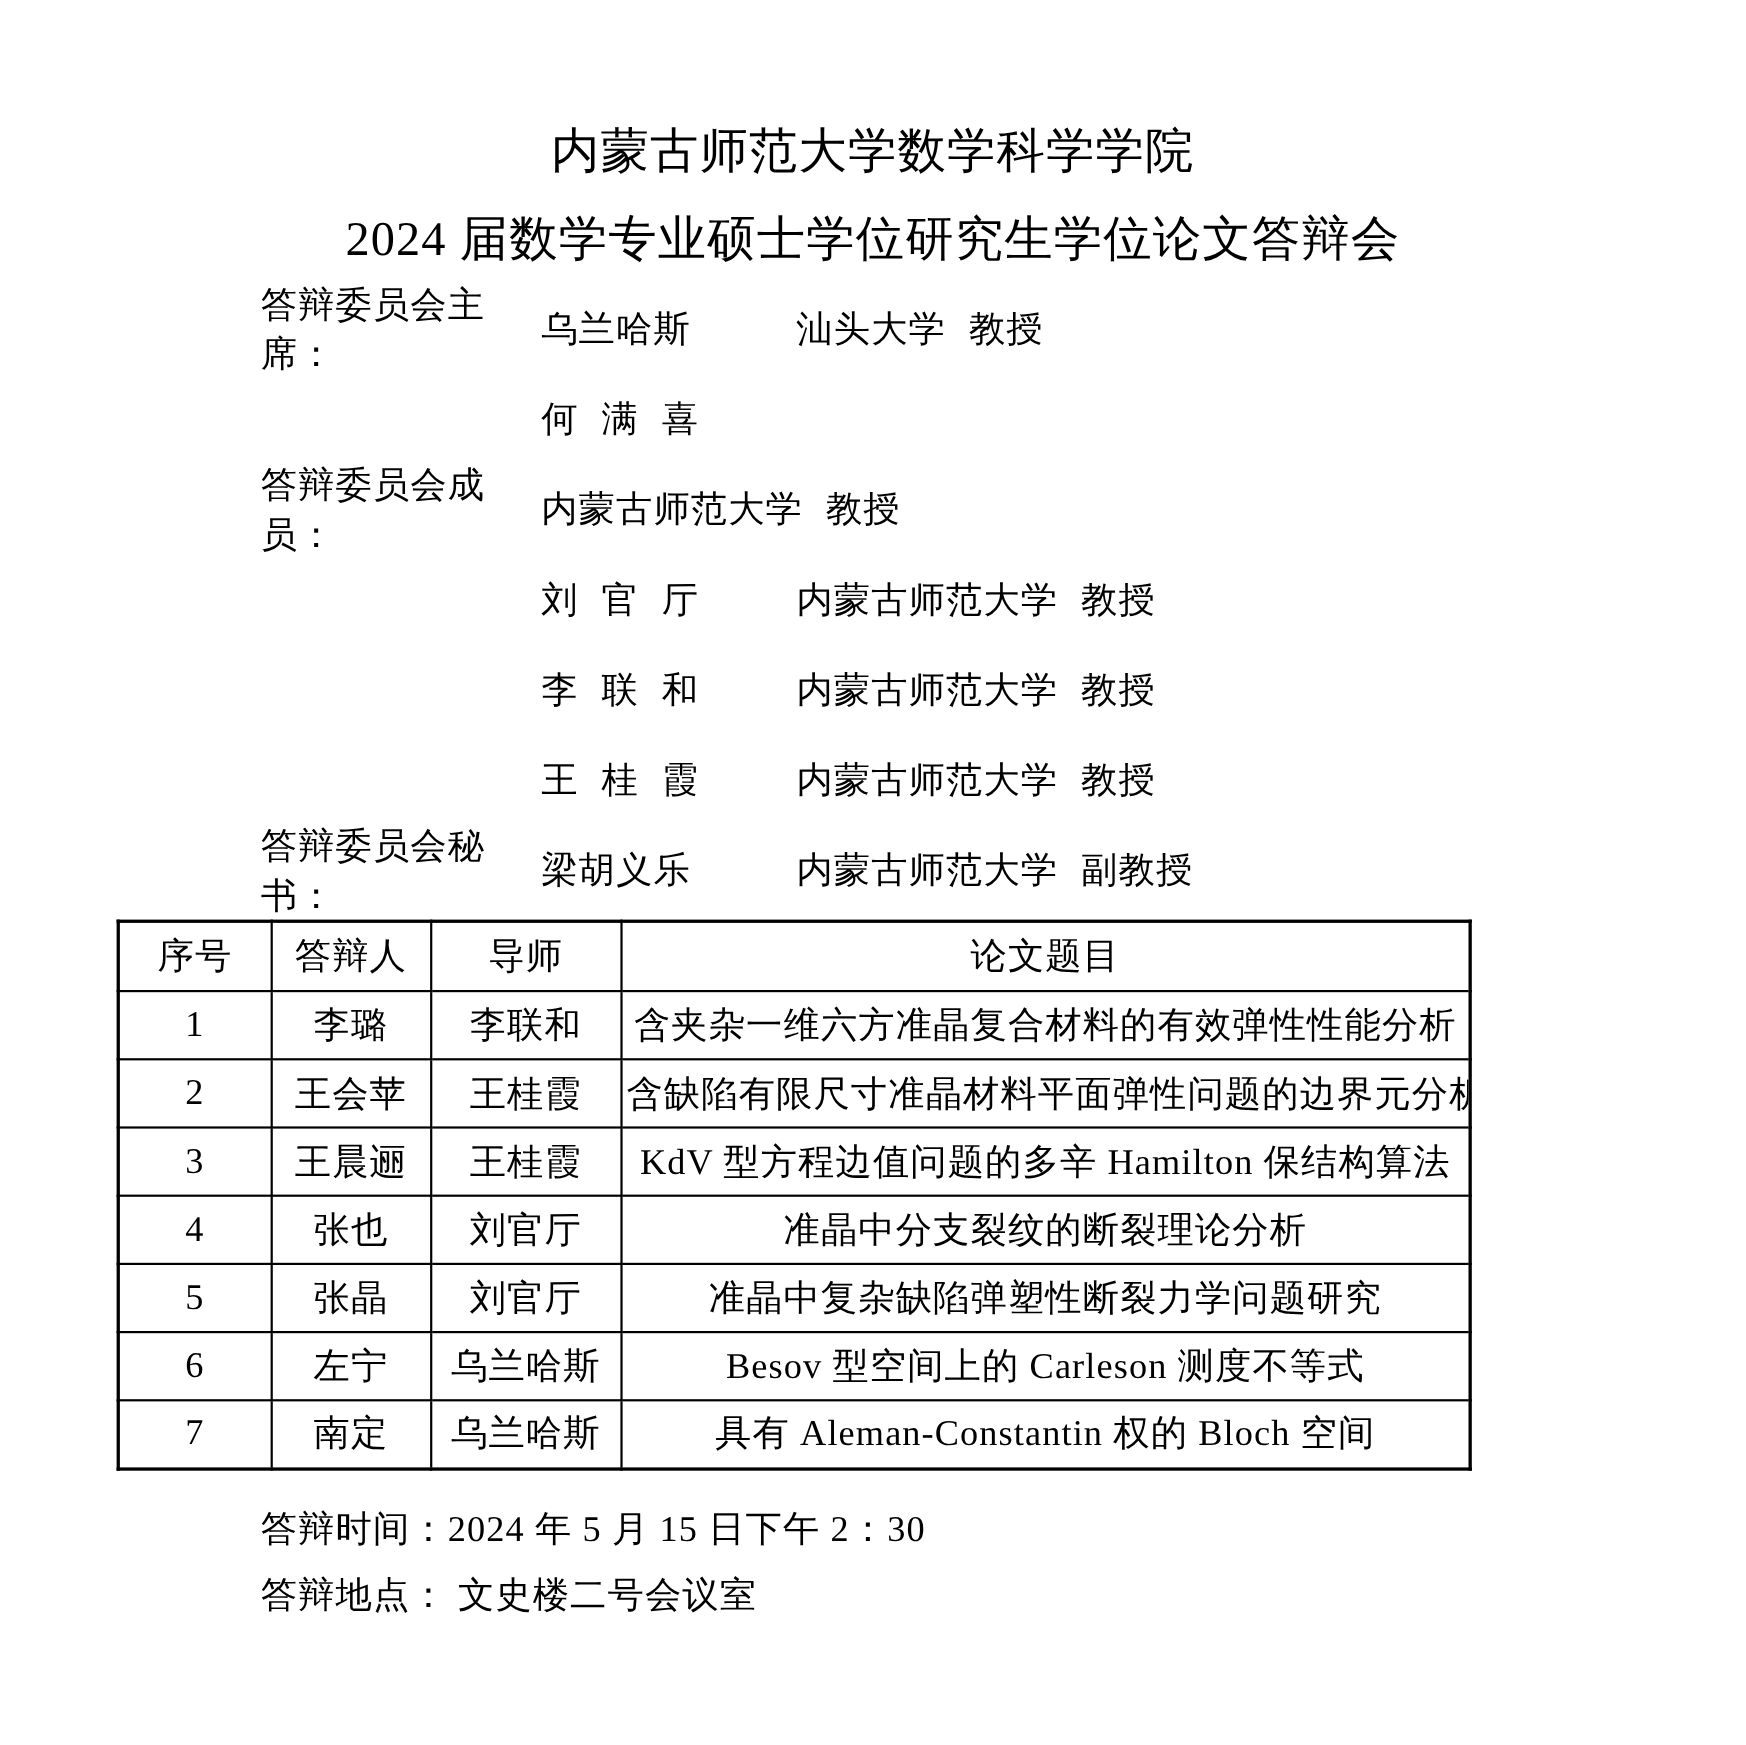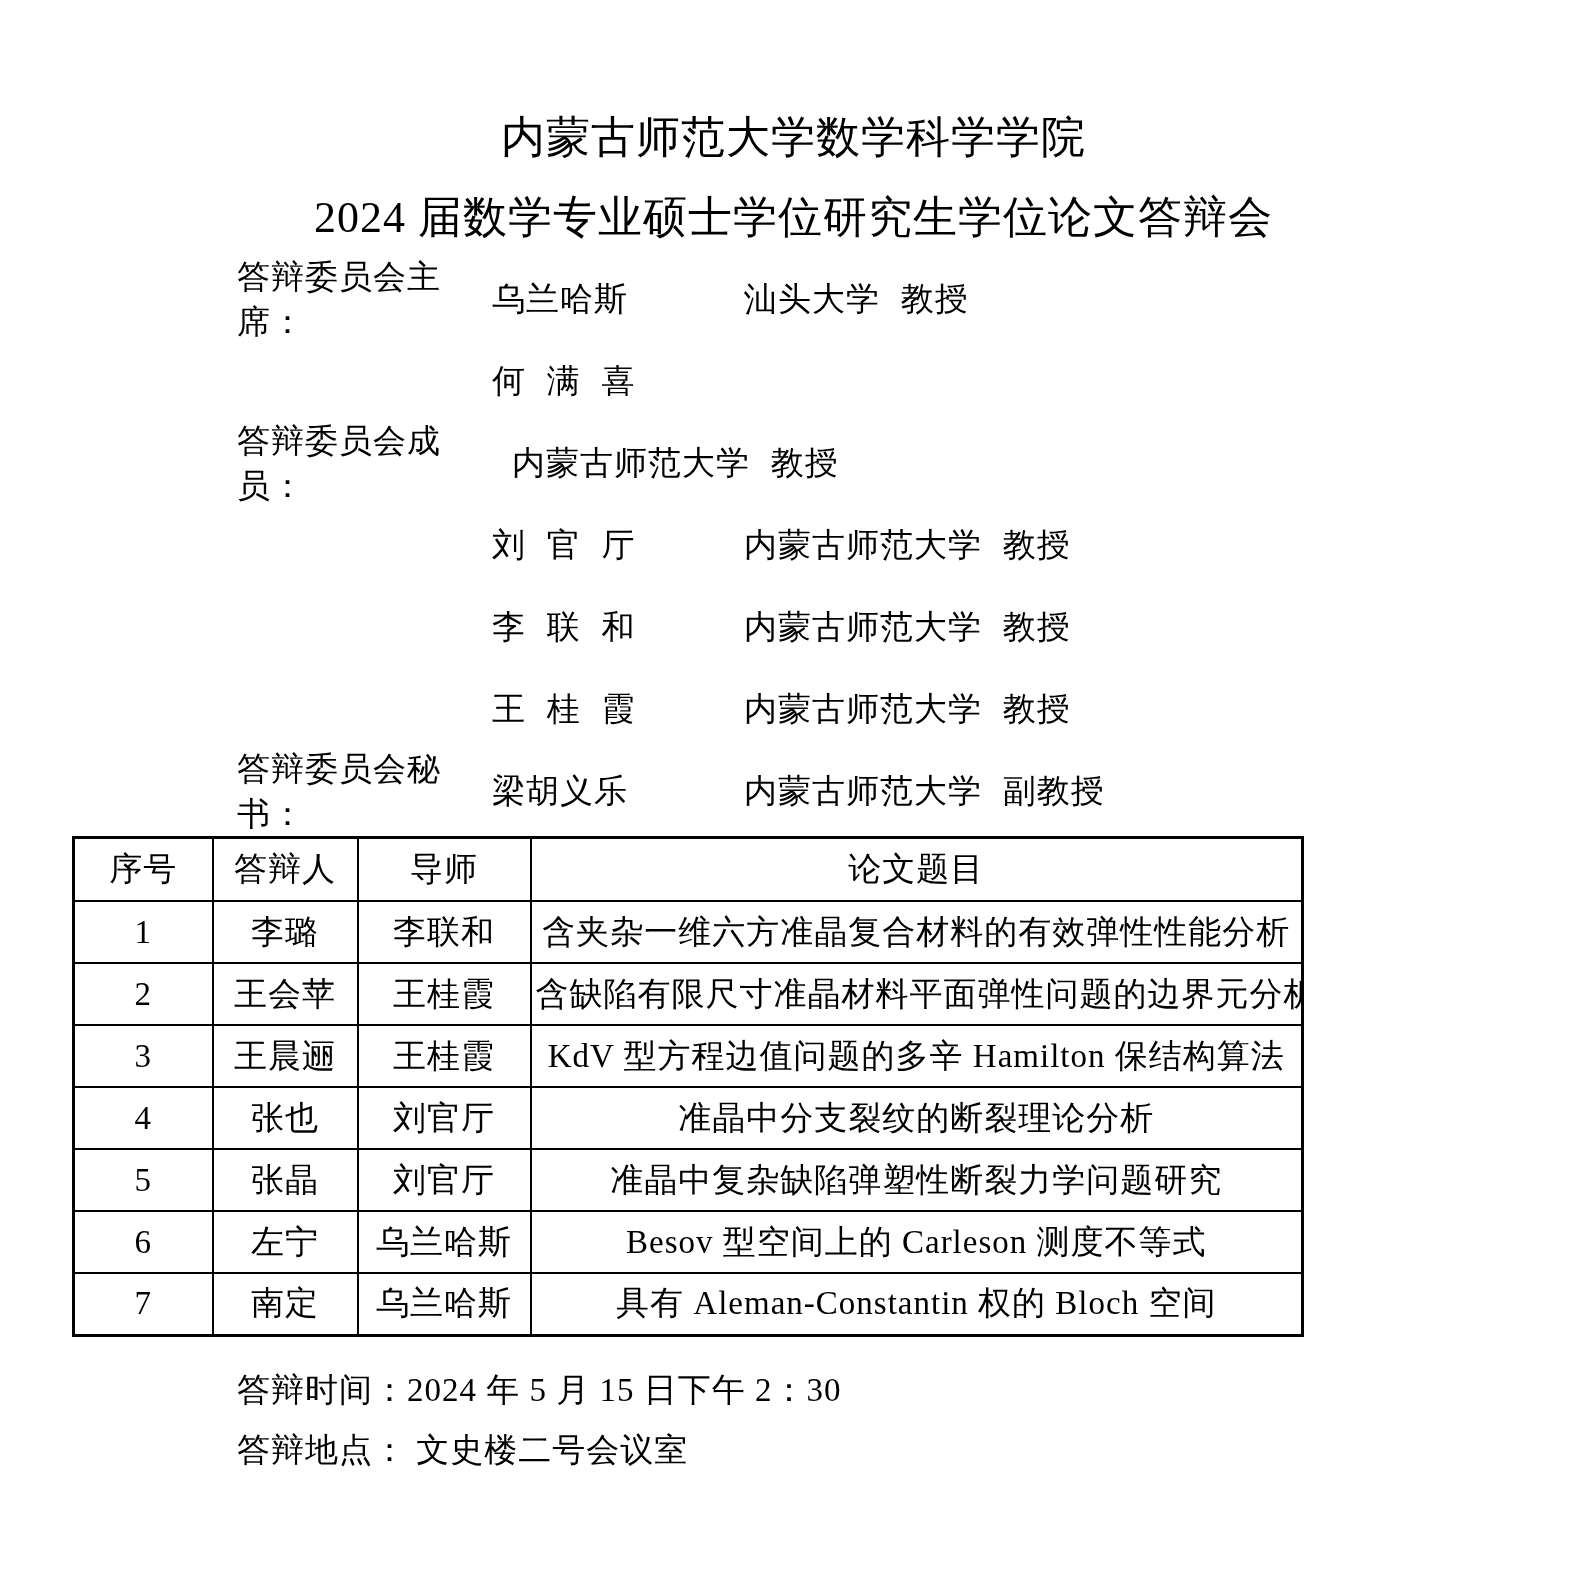--- a/index.html
+++ b/index.html
@@ -40,24 +40,24 @@
   }
   .committee-row {
     display: flex;
     align-items: center;
     height: 82px;
     font-size: 33px;
     letter-spacing: 1px;
   }
   .committee-label { width: 255px; flex: 0 0 255px; }
   .committee-name  { width: 232px; flex: 0 0 232px; }
-  .committee-affiliation { flex: 1 1 auto; margin-left: 20px; }
+  .committee-affiliation { flex: 1 1 auto; }
   table.defense-table {
     border-collapse: collapse;
-    margin-left: 72px;
+    margin-left: 106px;
     margin-top: 3px;
     width: 1232px;
     table-layout: fixed;
     font-size: 33px;
   }
   table.defense-table th,
   table.defense-table td {
     border: 2px solid #000000;
     text-align: center;
     vertical-align: middle;

